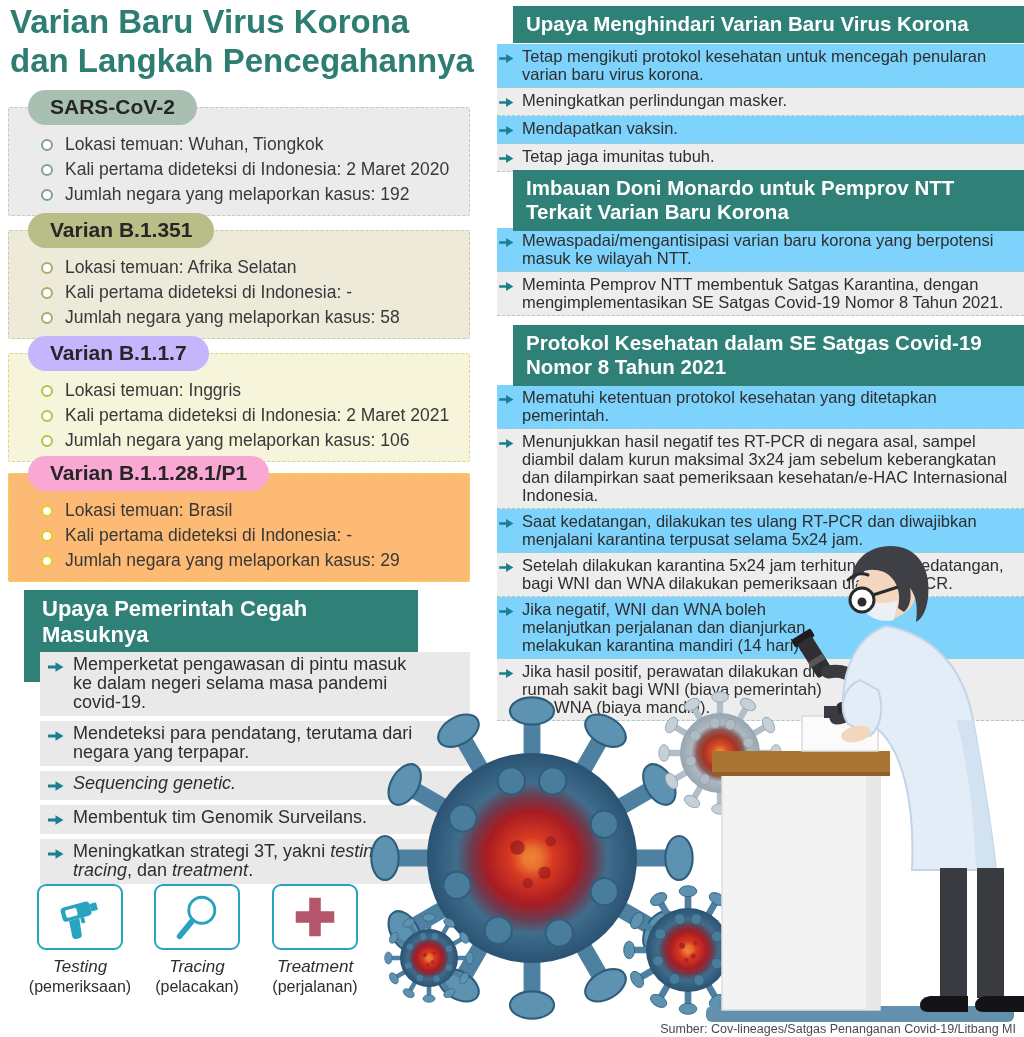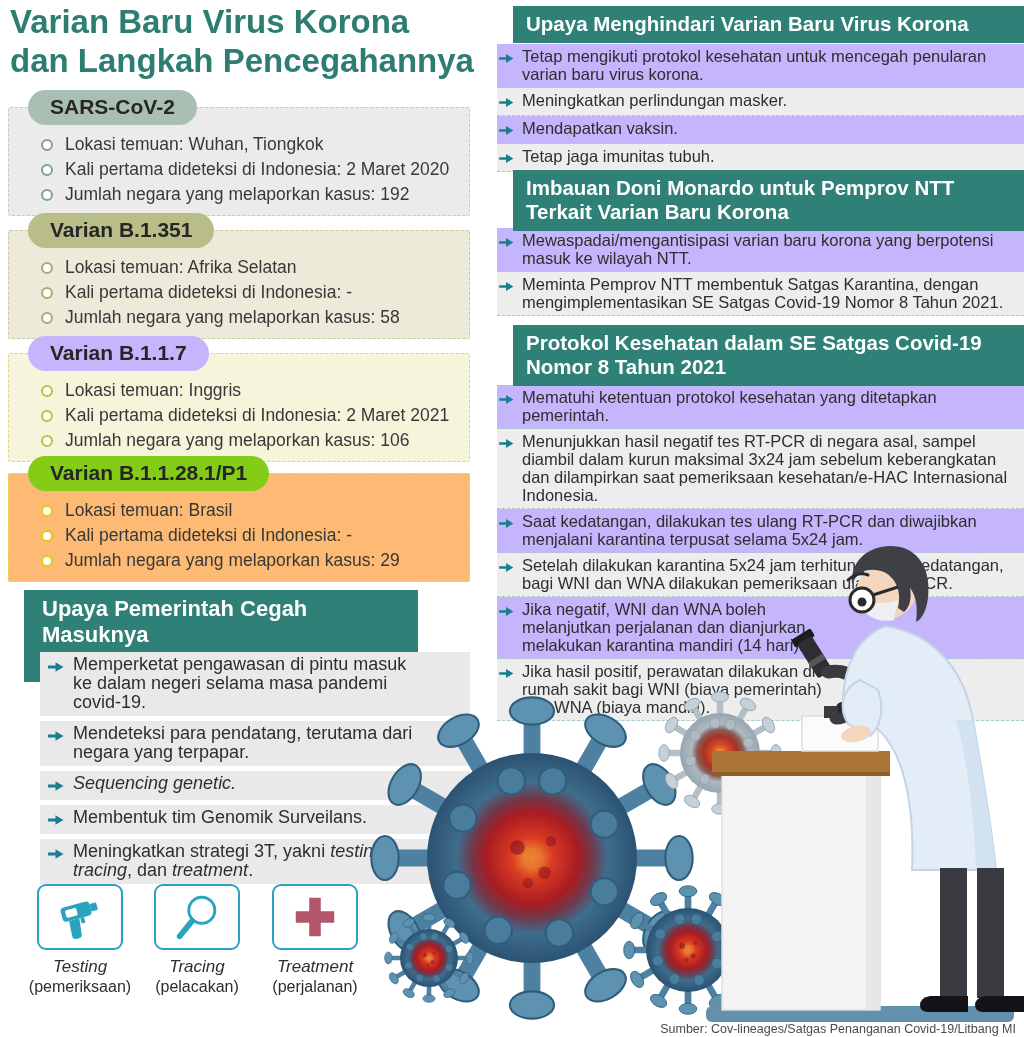--- a/index.html
+++ b/index.html
@@ -16,21 +16,21 @@
   
   .vcard{position:absolute;left:8px;width:462px;z-index:2;}
   .pill{position:relative;z-index:2;display:inline-block;margin-left:20px;padding:5px 22px 6px;
         border-radius:19px;font-weight:bold;font-size:21px;color:#262626;}
   .vbox{margin-top:-18px;border:1.5px dashed;border-radius:2px;padding:24px 10px 8px 32px;box-sizing:border-box;}
   .vitem{display:flex;align-items:flex-start;font-size:17.5px;line-height:25px;color:#383838;}
   .ring{flex:0 0 auto;width:8px;height:8px;border-radius:50%;border:2.2px solid;margin:7px 12px 0 0;background:#fff;}
   .vc0 .pill{background:#A9BFB1;} .vc0 .vbox{background:#EBEBEB;border-color:#BFCDC5;} .vc0 .ring{border-color:#7FA294;}
   .vc1 .pill{background:#B9BD87;} .vc1 .vbox{background:#EDEADA;border-color:#C9CCA0;} .vc1 .ring{border-color:#A9AE67;}
   .vc2 .pill{background:#c4b5fd;} .vc2 .vbox{background:#F6F4DA;border-color:#D3DC85;} .vc2 .ring{border-color:#B5C441;}
-  .vc3 .pill{background:#84cc16;} .vc3 .vbox{background:#fdba74;border-color:#EBD94E;} .vc3 .ring{border-color:#E3CE14;}
+  .vc3 .pill{background:#f9a8d4;} .vc3 .vbox{background:#fdba74;border-color:#EBD94E;} .vc3 .ring{border-color:#E3CE14;}
   .vc0{top:90px;} .vc1{top:213px;} .vc2{top:336px;} .vc3{top:456px;}
 
   
   .teal-h{position:absolute;background:#2F8077;color:#fff;font-weight:bold;box-sizing:border-box;z-index:2;margin-left:16px;}
   .gov-h{left:8px;top:590px;width:394px;font-size:22px;line-height:26px;padding:6px 14px 8px 18px;}
   .r-h{left:497px;width:527px;font-size:20.5px;line-height:24px;padding:6px 12px 7px 13px;}
   .r-h1{top:6px;} .r-h2{top:170px;} .r-h3{top:325px;}
 
   
   .gov-rows{position:absolute;left:8px;top:652px;width:462px;z-index:2;}
@@ -48,21 +48,21 @@
   .s0{left:19px;} .s1{left:136px;} .s2{left:254px;}
   .sbox{width:86px;height:66px;margin:0 auto;border:2.5px solid #2AA3BE;border-radius:9px;
         background:#fff;display:flex;align-items:center;justify-content:center;box-sizing:border-box;}
   .slabel{margin-top:7px;font-size:17px;font-style:italic;color:#2e2e2e;line-height:20px;}
   .ssub{font-size:16px;color:#2e2e2e;line-height:19px;}
 
   
   .rrows{position:absolute;left:497px;width:527px;z-index:1;}
   .r-rows1{top:44px;} .r-rows2{top:228px;} .r-rows3{top:385px;}
   .rrow{display:flex;padding:3px 8px 4px 2px;font-size:16.5px;line-height:18px;
-        border-bottom:1px dashed #A7CAC6;background:#c4b5fd;}
+        border-bottom:1px dashed #A7CAC6;background:#7dd3fc;}
   .rrow:nth-child(even){background:#EDEDED;}
   .rrow .arrow{flex:0 0 auto;margin:2px 8px 0 0;}
   .r-rows3 .rrow:nth-child(5) .rtext{max-width:302px;display:block;}
   .r-rows3 .rrow:nth-child(6) .rtext{max-width:312px;display:block;}
 
   
   .source{position:absolute;right:8px;top:1022px;font-size:12.5px;color:#4a4a4a;z-index:6;}
 </style>
 </head>
 <body>

